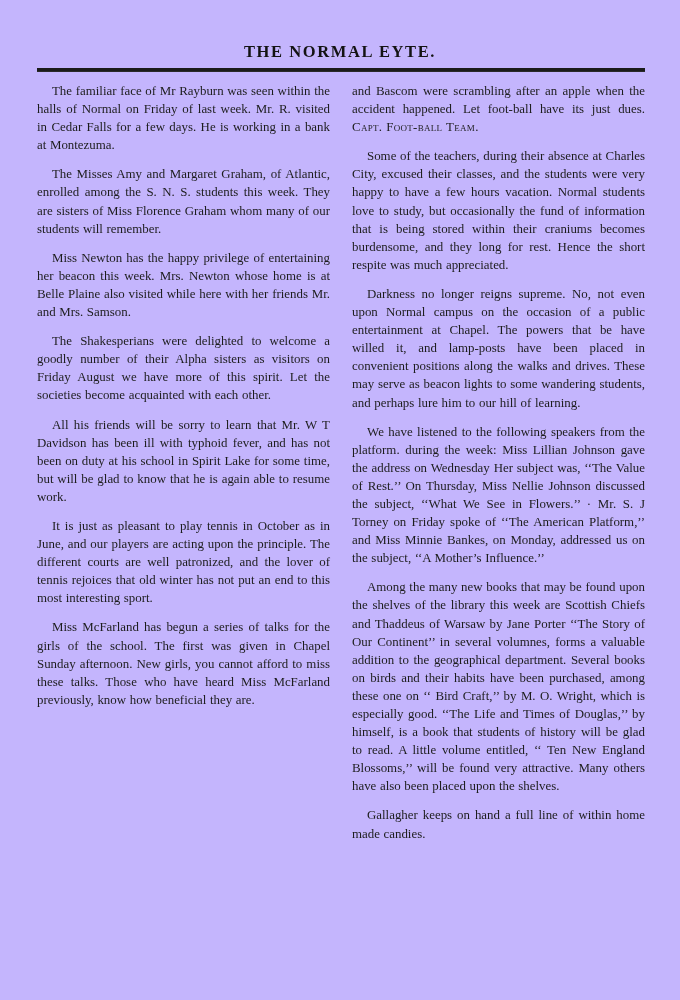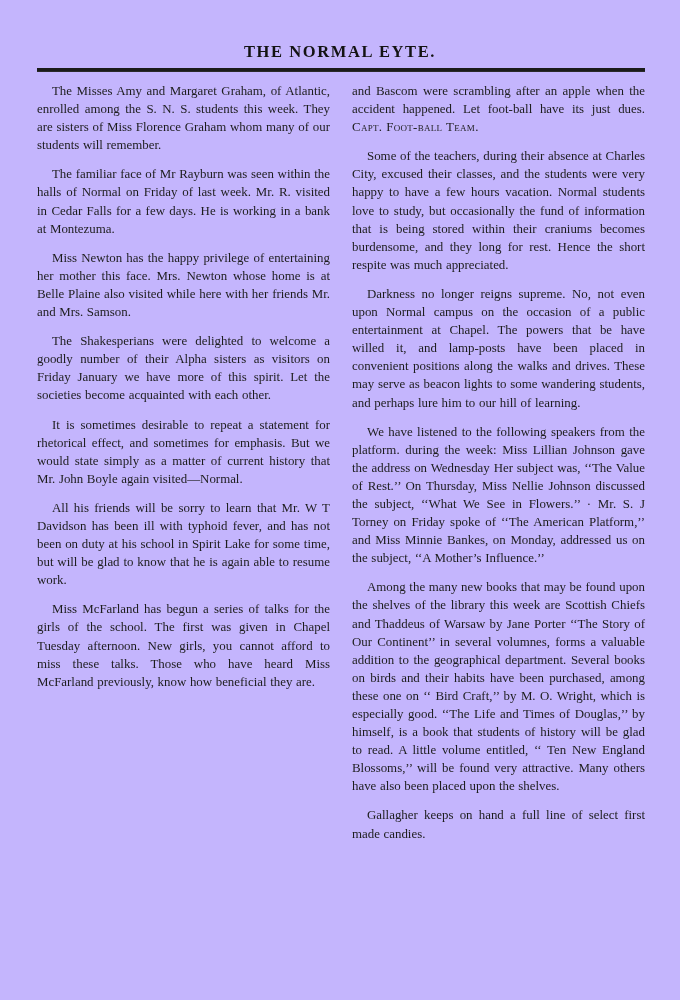--- a/index.html
+++ b/index.html
@@ -81,31 +81,31 @@
 <div class="page">
 
   <div class="masthead">
     <span class="masthead-title">THE NORMAL EYTE.</span>
   </div>
 
   <div class="head-rule"></div>
 
   <div class="columns">
     <div class="col" id="col-left">
+        <p>The familiar face of Mr  Rayburn was seen within the halls of Normal on  Friday of last week.   Mr. R. visited in Cedar Falls for a few days.   He is working in a bank at Montezuma.</p>
         <p>The Misses Amy and Margaret Graham, of Atlantic, enrolled among the S. N. S. students this week.   They are sisters of Miss Florence Graham whom many  of our students will remember.</p>
-        <p>The familiar face of Mr  Rayburn was seen within the halls of Normal on  Friday of last week.   Mr. R. visited in Cedar Falls for a few days.   He is working in a bank at Montezuma.</p>
-        <p>Miss Newton has the happy privilege of entertaining her mother this face.   Mrs. Newton whose home is at Belle Plaine also visited while here  with  her  friends Mr. and Mrs. Samson.</p>
-        <p>The Shakesperians were delighted to welcome a goodly  number  of their Alpha sisters as visitors on Friday    January we have more of this spirit.   Let the societies become acquainted with each other.</p>
-        <p>It is  sometimes  desirable  to repeat a statement for rhetorical  effect, and sometimes  for emphasis.   But we  would  state simply  as  a matter of current history that Mr. John  Boyle again visited—Normal.</p>
+        <p>Miss Newton has the happy privilege of entertaining her beacon this week.   Mrs. Newton whose home is at Belle Plaine also visited while here  with  her  friends Mr. and Mrs. Samson.</p>
+        <p>The Shakesperians were delighted to welcome a goodly  number  of their Alpha sisters as visitors on Friday    August we have more of this spirit.   Let the societies become acquainted with each other.</p>
         <p>All his friends will  be sorry  to learn that Mr. W  T  Davidson has been ill with typhoid fever, and has not  been  on duty at his school in Spirit Lake for some  time, but will be glad to know that he is again  able to resume work.</p>
-        <p>Miss McFarland  has begun a series of  talks for the girls of the school.   The first was given in Chapel Tuesday  afternoon.   New girls, you cannot afford  to miss these talks.   Those who have  heard  Miss  McFarland previously, know how beneficial they are.</p>
+        <p>It  is  just  as  pleasant  to  play  tennis  in October as in June, and our players are acting upon the principle.   The  different courts are well patronized, and the lover of tennis rejoices that old winter has not put an end to this most interesting sport.</p>
+        <p>Miss McFarland  has begun a series of  talks for the girls of the school.   The first was given in Chapel Sunday  afternoon.   New girls, you cannot afford  to miss these talks.   Those who have  heard  Miss  McFarland previously, know how beneficial they are.</p>
       </div>
     <div class="col" id="col-right">
         <p class="cont">and Bascom were  scrambling  after  an apple when  the  accident  happened.   Let  foot-ball have its just dues.  <span class="smallcaps">Capt. Foot-ball Team.</span></p>
         <p>Some  of  the  teachers, during  their  absence at Charles City, excused their classes, and the students were very happy to have a  few hours vacation.   Normal students love to study, but occasionally  the  fund  of  information  that  is being  stored  within their  craniums  becomes burdensome,  and  they  long  for  rest.   Hence the short respite was much appreciated.</p>
         <p>Darkness  no  longer  reigns supreme.   No, not even upon Normal campus on the occasion of  a  public  entertainment  at  Chapel.    The powers that be have  willed  it, and lamp-posts have been placed in convenient positions along the  walks  and  drives.   These  may  serve  as beacon lights to some wandering students, and perhaps lure him to our hill of learning.</p>
         <p>We have listened to  the  following speakers from  the  platform. during  the   week:  Miss Lillian Johnson gave the  address on Wednesday    Her subject was, ‘‘The Value of  Rest.’’ On Thursday, Miss Nellie Johnson discussed the subject,  ‘‘What We See in Flowers.’’ · Mr. S. J  Torney on Friday spoke of ‘‘The American  Platform,’’ and  Miss  Minnie Bankes,  on Monday,  addressed  us  on  the  subject,  ‘‘A Mother’s  Influence.’’</p>
         <p>Among  the many  new  books  that may  be found upon the shelves of the library this week are Scottish Chiefs and  Thaddeus of  Warsaw by Jane Porter  ‘‘The Story of Our Continent’’ in several volumnes, forms a valuable addition to the geographical department.  Several books on birds and their habits have been purchased, among these  one  on ‘‘ Bird  Craft,’’  by M. O. Wright, which is especially good.   ‘‘The Life and Times of Douglas,’’ by himself, is a book that students of history will  be  glad to read. A little volume entitled,  ‘‘ Ten  New England Blossoms,’’  will  be  found  very  attractive. Many others have  also  been  placed upon the shelves.</p>
-        <p>Gallagher  keeps  on  hand a full line of select first made  candies.</p>
+        <p>Gallagher  keeps  on  hand a full line of within home made  candies.</p>
       </div>
   </div>
 
 </div>
 
 </body></html>

